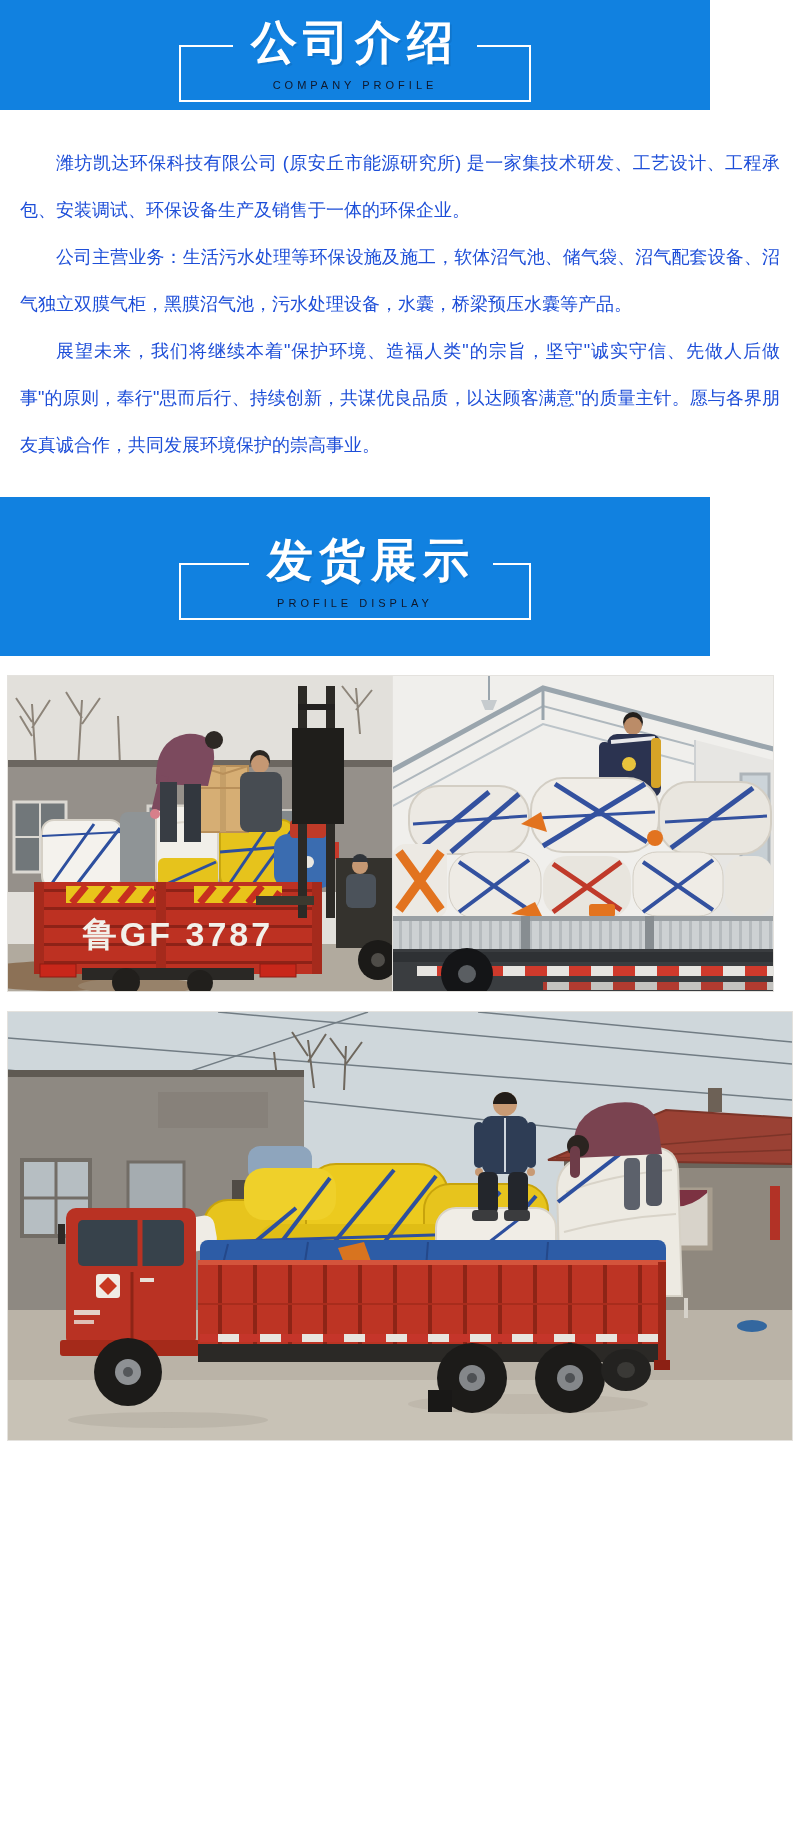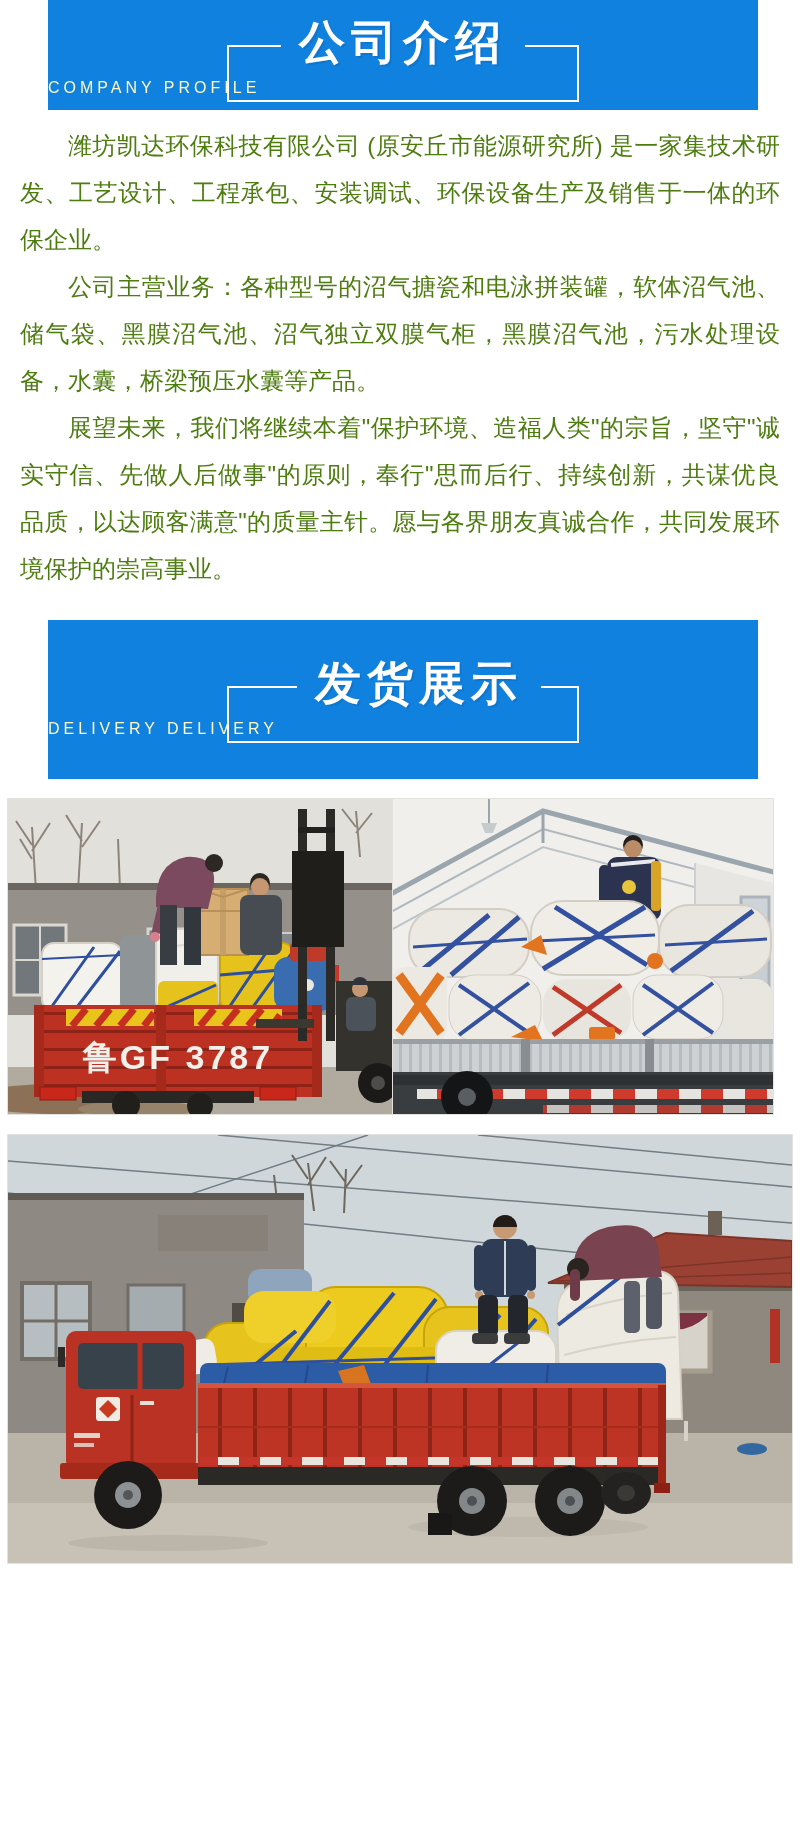--- a/index.html
+++ b/index.html
@@ -5,50 +5,50 @@
   html,body{margin:0;padding:0;}
   body{
     width:800px;
     background:#ffffff;
     font-family:"Liberation Sans","DejaVu Sans",sans-serif;
     -webkit-font-smoothing:antialiased;
   }
   .page{width:800px;overflow:hidden;background:#fff;}
 
   
-  .banner{position:relative;background:#1181e0;width:710px;margin-left:48px;}
+  .banner{position:relative;background:#1181e0;width:710px;}
   .banner-1{height:110px;}
   .banner-2{height:159px;}
   .banner-box{
     position:absolute;left:50%;transform:translateX(-50%);
     width:352px;height:57px;border:2px solid #ffffff;box-sizing:border-box;
   }
   .banner-1 .banner-box{top:45px;}
   .banner-2 .banner-box{top:66px;}
   .banner-title{
     position:absolute;left:0;right:0;margin:0;text-align:center;
     color:#ffffff;font-size:46px;font-weight:800;line-height:1.1;
   }
   .banner-1 .banner-title{top:17px;}
   .banner-2 .banner-title{top:38px;padding-left:32px;}
   .banner-title span{
     display:inline-block;background:#1181e0;padding:0 18px;letter-spacing:6px;
     text-shadow:2px 2px 0 rgba(0,0,0,0.08);
   }
   .banner-sub{
-    position:absolute;left:0;right:0;color:#fef9c3;
-    font-size:16px;letter-spacing:4px;font-weight:400;
+    position:absolute;left:0;right:0;text-align:center;color:#0f172a;
+    font-size:11px;letter-spacing:4px;font-weight:400;
   }
   .banner-1 .banner-sub{top:79px;}
   .banner-2 .banner-sub{top:100px;}
 
   
   .intro{
-    padding:12px 20px 28px;
-    font-size:24px;line-height:47px;color:#4d7c0f;
+    padding:30px 20px 28px;
+    font-size:18px;line-height:47px;color:#1d4ed8;
     text-align:justify;
   }
   .intro p{margin:0;text-indent:2em;}
 
   
   .photos{padding:20px 8px 15px;}
   .photo-row{display:flex;gap:0;margin:0 0 21px 0;}
   figure.photo{margin:0;outline:1px solid #e4e2de;background:#f5f4f2;}
   .photo-1{width:385px;height:315px;}
   .photo-2{width:380px;height:315px;}
@@ -63,30 +63,30 @@
   <section class="banner banner-1">
     <div class="banner-box"></div>
     <h2 class="banner-title">
       <span>公司介绍</span>
     </h2>
     <div class="banner-sub">COMPANY PROFILE</div>
   </section>
 
   <section class="intro">
     <p>潍坊凯达环保科技有限公司 (原安丘市能源研究所) 是一家集技术研发、工艺设计、工程承包、安装调试、环保设备生产及销售于一体的环保企业。</p>
-    <p>公司主营业务：各种型号的沼气搪瓷和电泳拼装罐，软体沼气池、储气袋、黑膜沼气池、沼气独立双膜气柜，黑膜沼气池，污水处理设备，水囊，桥梁预压水囊等产品。</p>
+    <p>公司主营业务：生活污水处理等环保设施及施工，软体沼气池、储气袋、沼气配套设备、沼气独立双膜气柜，黑膜沼气池，污水处理设备，水囊，桥梁预压水囊等产品。</p>
     <p>展望未来，我们将继续本着"保护环境、造福人类"的宗旨，坚守"诚实守信、先做人后做事"的原则，奉行"思而后行、持续创新，共谋优良品质，以达顾客满意"的质量主针。愿与各界朋友真诚合作，共同发展环境保护的崇高事业。</p>
   </section>
 
   <section class="banner banner-2">
     <div class="banner-box"></div>
     <h2 class="banner-title">
       <span>发货展示</span>
     </h2>
-    <div class="banner-sub">DELIVERY DELIVERY</div>
+    <div class="banner-sub">PROFILE DISPLAY</div>
   </section>
 
   <section class="photos">
     <div class="photo-row">
 
       <figure class="photo photo-1">
         <svg viewBox="0 0 385 315" preserveAspectRatio="none">
           <defs>
             <pattern id="p1-slats" width="288" height="18" patternUnits="userSpaceOnUse">
               <rect width="288" height="18" fill="#bd3122"></rect>

